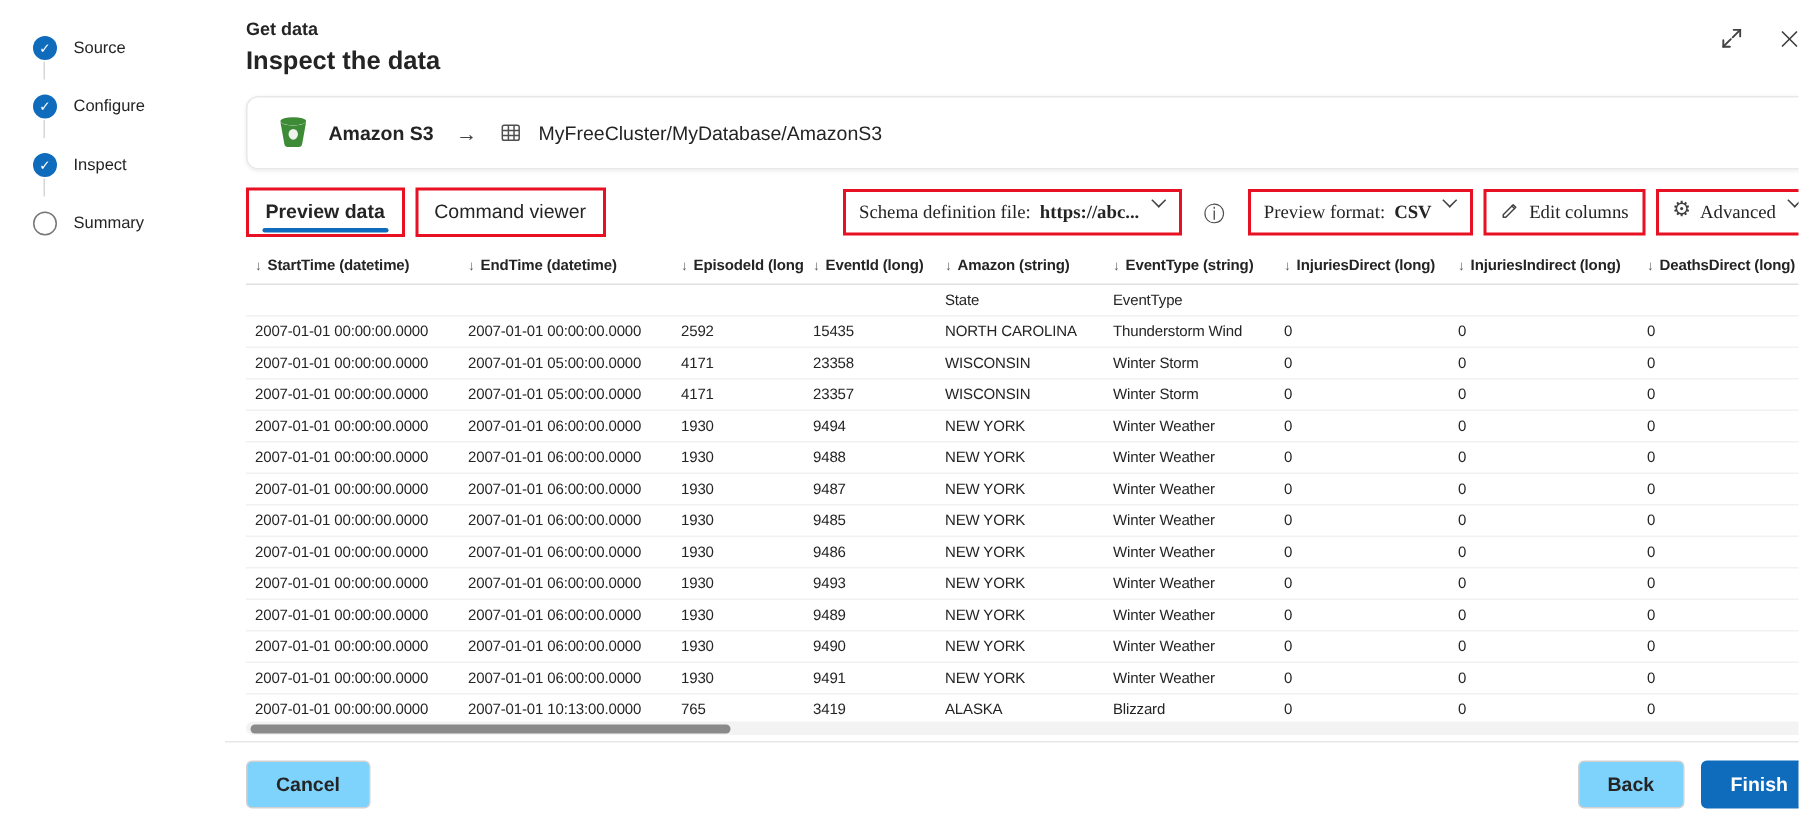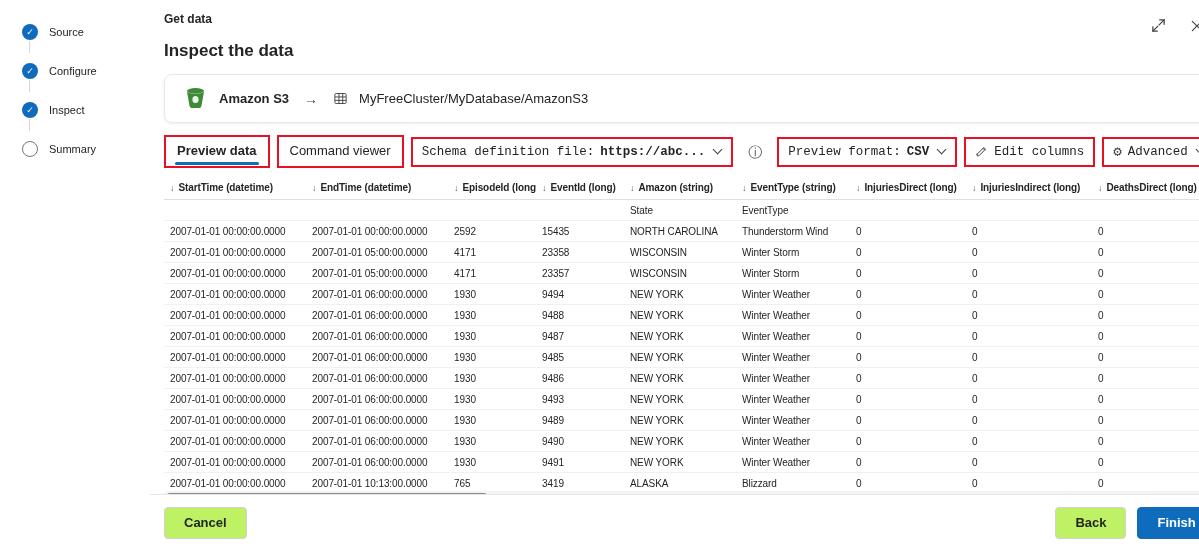--- a/index.html
+++ b/index.html
@@ -24,62 +24,62 @@
   .step:not(:last-child)::after{content:"";position:absolute;left:7px;top:21px;width:1px;height:12px;background:#d6d6d6}
   .stepcircle{width:16px;height:16px;border-radius:50%;flex:none;display:flex;align-items:center;justify-content:center}
   .stepcircle.done{background:var(--brand);color:#fff;font-size:9px;line-height:1}
   .stepcircle.todo{background:#fff;border:1.5px solid #767676}
   .steplabel{font-size:11px;color:var(--text)}
 
   
   .main{flex:1;position:relative;padding:12px 16px 0 14px}
   .topbar{display:flex;justify-content:space-between;align-items:flex-start}
   .eyebrow{font-size:12px;font-weight:700}
-  .pagetitle{font-size:17px;font-weight:700;margin-top:15px}
+  .pagetitle{font-size:17px;font-weight:700;margin-top:5px}
   .winicons{display:flex;gap:20px;padding:4px 10px 0 0}
   .winbtn{background:none;border:none;padding:2px;cursor:pointer;line-height:0}
 
   
   .card{
     margin-top:13px;height:49px;border:1px solid #e8e8e8;border-radius:8px;
     box-shadow:0 1px 3px rgba(0,0,0,.08);display:flex;align-items:center;gap:11px;padding:0 18px;
   }
   .cardsource{font-size:13px;font-weight:700}
   .cardarrow{color:#424242;font-size:14px;margin:0 4px}
   .cardpath{font-size:13px}
 
   
   .tabrow{display:flex;align-items:center;margin-top:12px}
   .annot{border:2px solid var(--annot);display:flex;align-items:center;margin-right:7px}
   .tab{padding:6px 11px 8px 11px;font-size:13px;position:relative;cursor:pointer;white-space:nowrap;background:none;border:none;font-family:inherit;color:var(--text)}
   .tab.active{font-weight:700}
   .tab.active::after{content:"";position:absolute;left:9px;right:9px;bottom:1px;height:3px;border-radius:2px;background:var(--brand)}
   .spacer{flex:1}
-  .ctrl{display:flex;align-items:center;gap:6px;padding:6px 9px;font-size:12.5px;white-space:nowrap;cursor:pointer;background:none;border:none;font-family:Liberation Mono, monospace;color:var(--text)}
+  .ctrl{display:flex;align-items:flex-start;gap:6px;padding:6px 9px;font-size:12.5px;white-space:nowrap;cursor:pointer;background:none;border:none;font-family:Liberation Serif, serif;color:var(--text)}
   .ctrl .val{font-weight:700}
   .chev{width:7px;height:7px;border-right:1.5px solid #424242;border-bottom:1.5px solid #424242;transform:rotate(45deg);margin:-4px 1px 0 3px;flex:none}
   .infoicon{font-size:14px;color:#4f4f4f;margin:0 9px 0 2px;cursor:pointer;background:none;border:none;line-height:1;font-family:inherit}
   .gearglyph{font-size:14px;color:#424242;line-height:1}
 
   
   .tablewrap{margin-top:8px;height:312px;overflow:hidden;position:relative}
   table{border-collapse:collapse;table-layout:fixed;width:1048px;font-size:10px;letter-spacing:-0.1px}
   th{font-weight:700;text-align:left;padding:6px 4px 6px 6px;border-bottom:1px solid var(--border);white-space:nowrap;overflow:hidden;color:var(--text);cursor:pointer}
   td{padding:4px 4px 4px 6px;border-bottom:1px solid #f1f1f1;white-space:nowrap;overflow:hidden;height:21px}
   .sorticon{color:#5a5a5a;margin-right:4px;font-size:9px}
 
   .hscroll{margin-top:3px;height:9px;background:#f3f3f3;border-radius:5px;position:relative}
   .hthumb{position:absolute;left:3px;top:1.5px;height:6px;width:320px;background:#8a8a8a;border-radius:3px;cursor:pointer}
 
   
   .footer{
     position:absolute;left:0;right:0;bottom:0;height:56px;border-top:1px solid #e7e7e7;
     display:flex;align-items:center;justify-content:space-between;padding:0 16px 0 14px;background:#fff;
   }
-  .btn{height:32px;padding:0 19px;border:1px solid #d1d1d1;border-radius:4px;background:#bef264;font-size:13px;font-weight:600;font-family:inherit;color:var(--text);cursor:pointer}
+  .btn{height:32px;padding:0 19px;border:1px solid #d1d1d1;border-radius:4px;background:#7dd3fc;font-size:13px;font-weight:600;font-family:inherit;color:var(--text);cursor:pointer}
   .btn.primary{background:var(--brand);border-color:var(--brand);color:#fff}
   .rightbtns{display:flex;gap:11px}
 
   svg{display:block}
 </style>
 </head>
 <body>
 
 <div class="layout">
 

